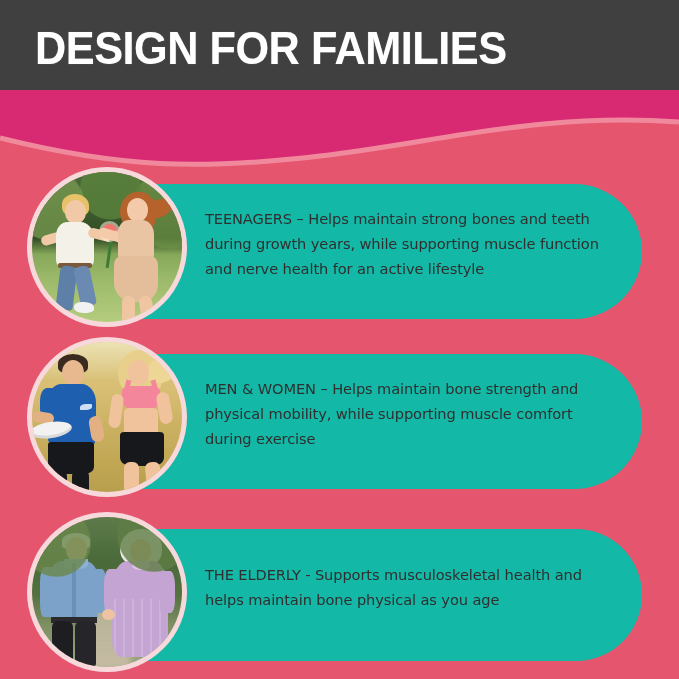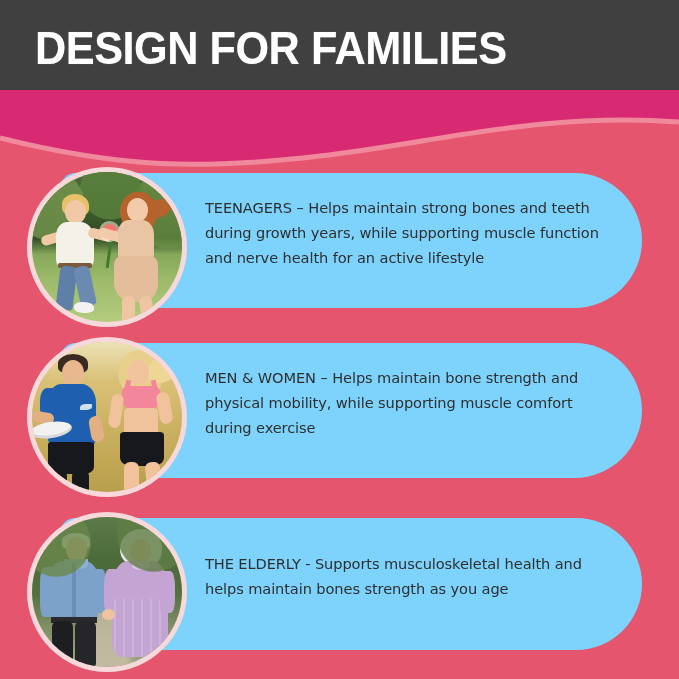--- a/index.html
+++ b/index.html
@@ -68,24 +68,24 @@
     width: 679px;
   }
 
   .row-1 { top: 167px; }
   .row-2 { top: 337px; }
   .row-3 { top: 512px; }
 
   .card {
     position: absolute;
     left: 60px;
-    top: 6px;
+    top: 17px;
     width: 582px;
     height: 135px;
-    background: #7dd3fc;
+    background: #14b8a6;
     border-radius: 16px 68px 68px 16px;
   }
 
   .row-3 .card { height: 132px; }
 
   .card-text {
     position: absolute;
     left: 145px;
     top: 22px;
     width: 400px;
@@ -340,21 +340,21 @@
         <div class="arm  w-armR"></div>
         <div class="w-shorts"></div>
         <div class="leg  w-legL"></div>
         <div class="leg  w-legR"></div>
       </div>
     </div>
   </div>
 
   <div class="row row-3">
     <div class="card">
-      <div class="card-text">THE ELDERLY - Supports musculoskeletal health and helps maintain bones strength as you age</div>
+      <div class="card-text">THE ELDERLY - Supports musculoskeletal health and helps maintain bone physical as you age</div>
     </div>
 
     <div class="photo-ring">
       <div class="photo scene-path soft-blur">
 
         <div class="hair e-hair"></div>
         <div class="head e-head"></div>
         <div class="arm  e-armL"></div>
         <div class="torso e-shirt"></div>
         <div class="e-collar"></div>

